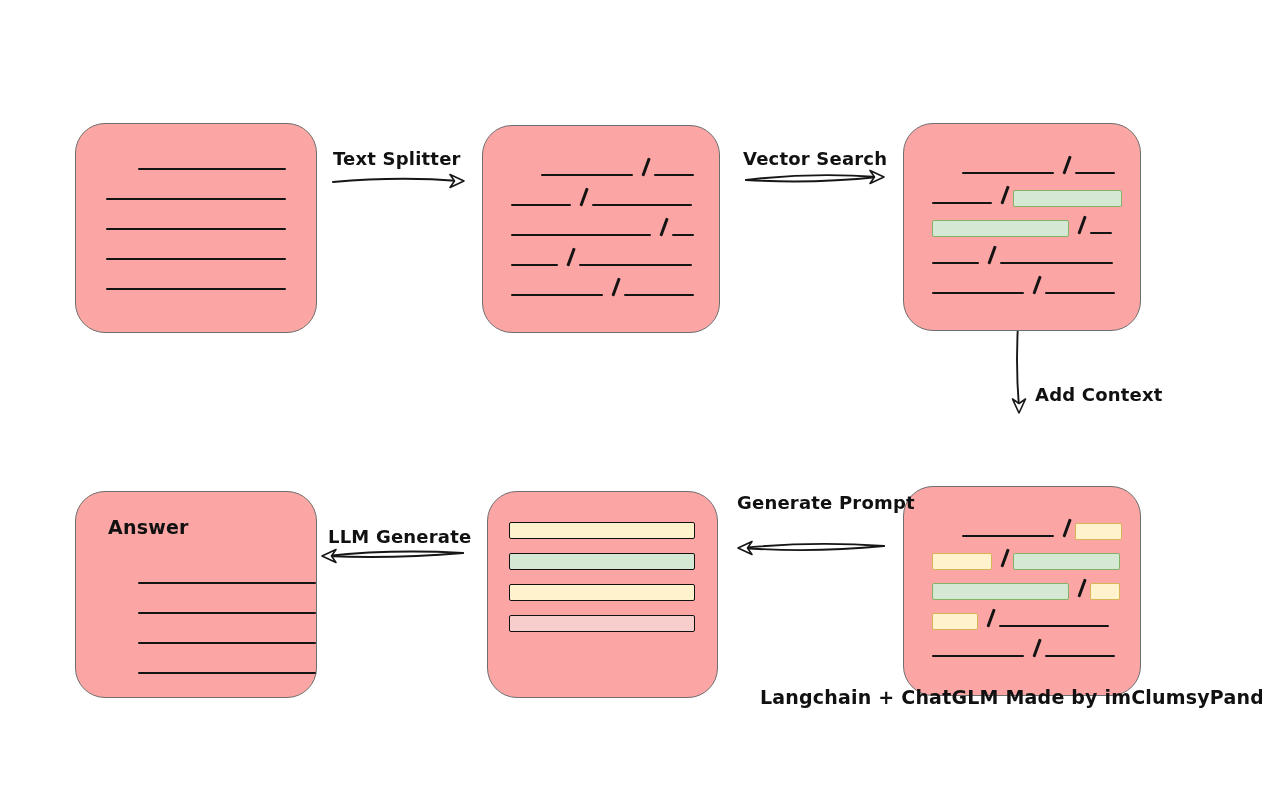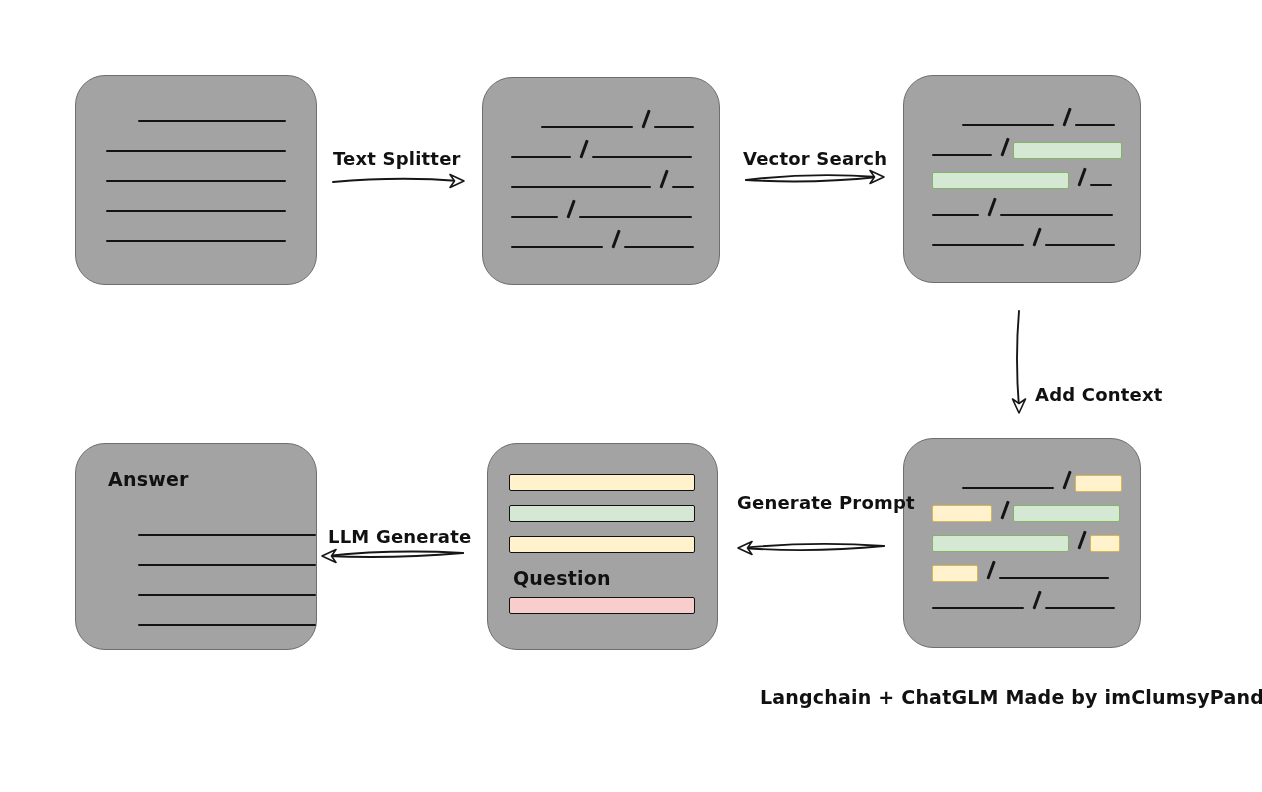--- a/index.html
+++ b/index.html
@@ -5,22 +5,23 @@
   html,body{margin:0;padding:0;background:#ffffff;}
   .canvas{
     position:relative;width:1262px;height:792px;background:#ffffff;overflow:hidden;
     font-family:"DejaVu Sans","Liberation Sans",sans-serif;color:#111;
   }
   .arrows{position:absolute;left:0;top:0;width:1262px;height:792px;pointer-events:none;}
   .arrows path{fill:none;stroke:#161616;stroke-width:1.9;stroke-linecap:round;stroke-linejoin:round;}
   .arrows path.head{stroke-width:1.6;fill:#ffffff;}
 
   .box{
-    position:absolute;background:#a3a3a3;border:1.6px solid #6e6e6e;border-radius:30px;
+    position:absolute;background:#fca5a5;border:1.6px solid #6e6e6e;border-radius:30px;
     box-sizing:border-box;
+    margin-top:48px;
   }
   .rows{padding-top:20px;padding-left:28px;}
   .rows.plain{padding-top:16px;padding-left:30px;}
   .row{display:flex;align-items:flex-end;height:30px;}
   .seg-line{height:2px;background:#141414;border-radius:1px;}
   .seg-gap{height:1px;}
   .seg-slash{
     width:2.6px;height:19px;background:#141414;border-radius:1px;
     transform:rotate(20deg);transform-origin:50% 90%;margin:0 9px;
   }
@@ -191,21 +192,20 @@
     </div>
   </div>
 
   <div class="box" style="left:487px;top:443px;width:231px;height:207px;">
     <div class="prompt-inner">
       <div class="bars">
           <div class="bar c-yellow"></div>
           <div class="bar c-green"></div>
           <div class="bar c-yellow"></div>
         </div>
-      <div class="box-label q-label">Question</div>
       <div class="bars">
           <div class="bar c-red"></div>
         </div>
     </div>
   </div>
 
   <div class="box" style="left:903px;top:438px;width:238px;height:210px;">
     <div class="rows">
         <div class="row">
           <div class="seg-gap" style="width: 30px;"></div>

